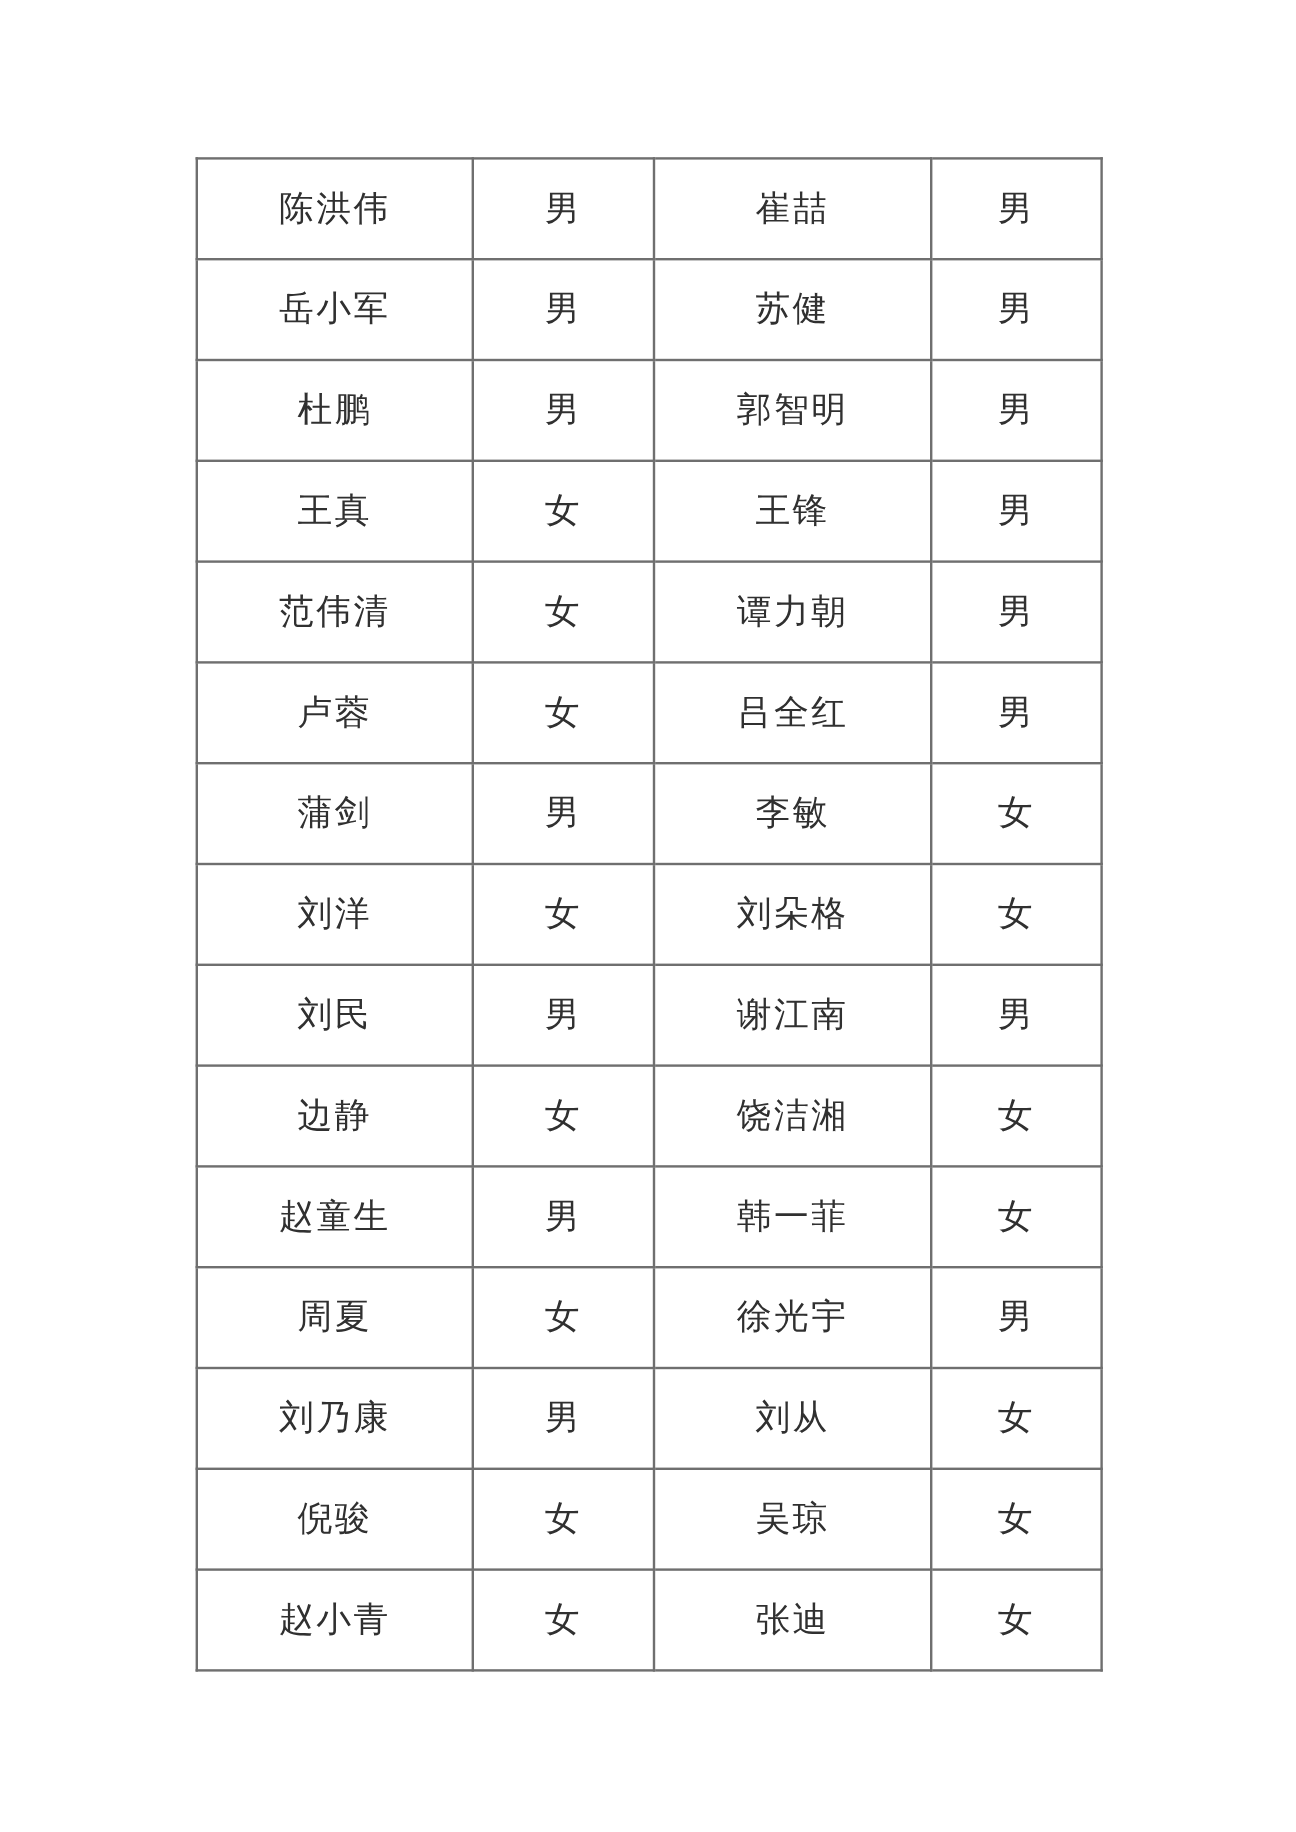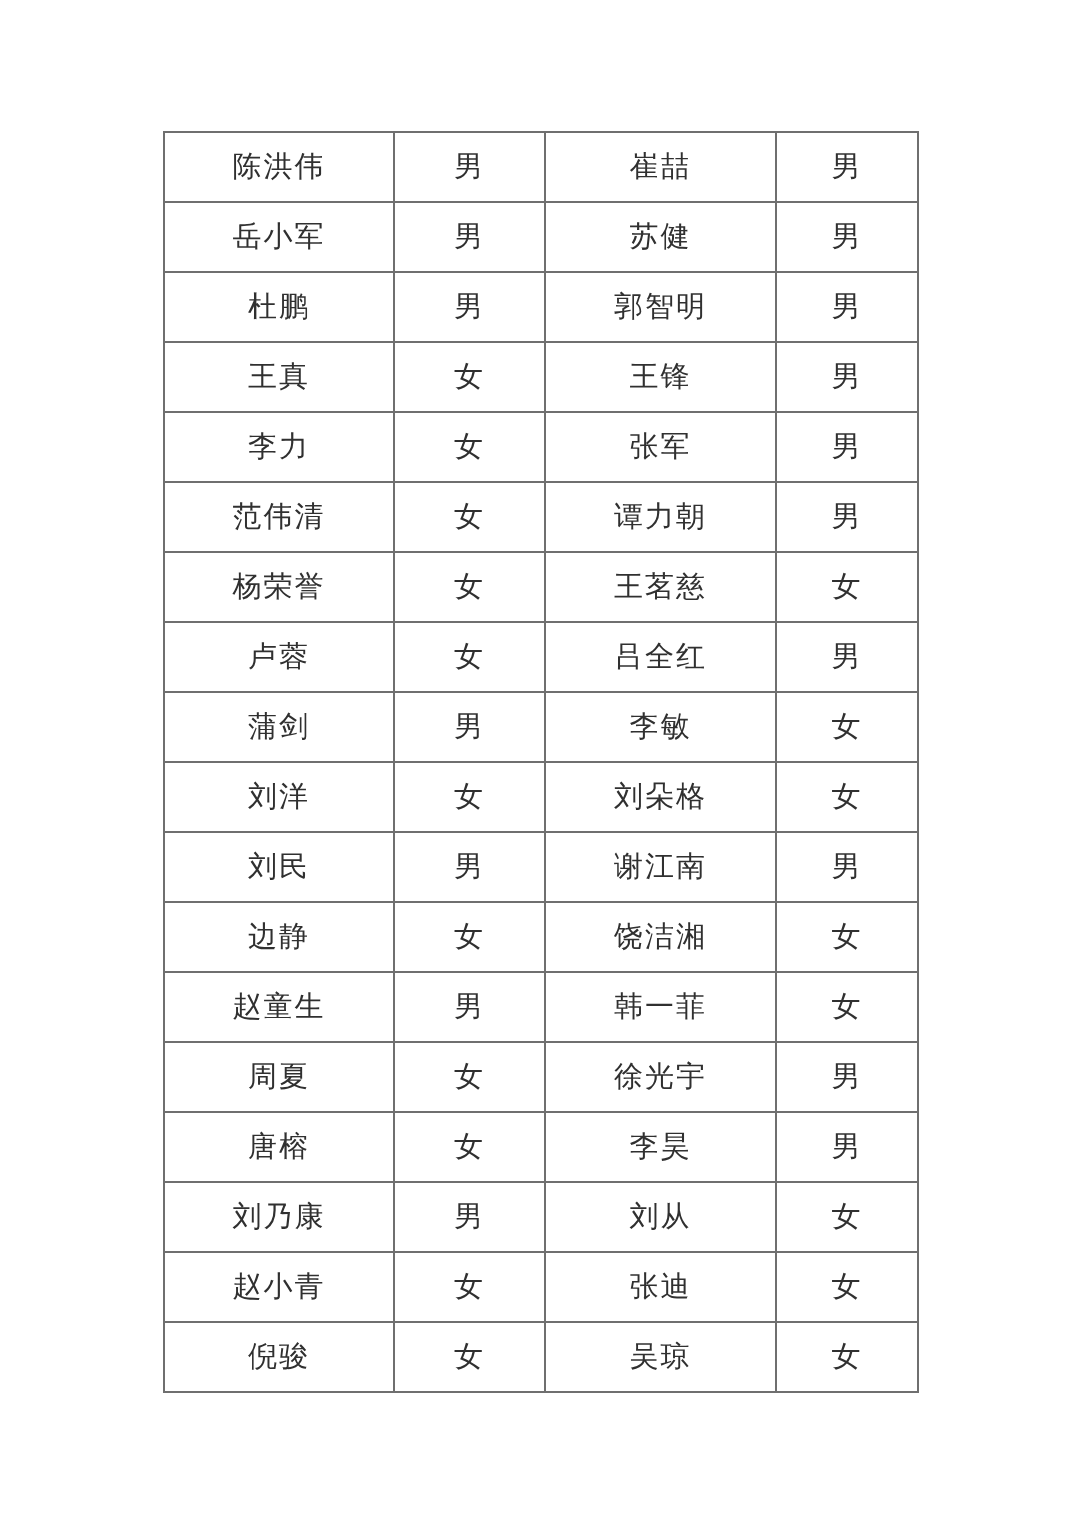--- a/index.html
+++ b/index.html
@@ -66,36 +66,24 @@
           <td>郭智明</td>
           <td>男</td>
         </tr>
         <tr>
           <td>王真</td>
           <td>女</td>
           <td>王锋</td>
           <td>男</td>
         </tr>
         <tr>
-          <td>李力</td>
-          <td>女</td>
-          <td>张军</td>
-          <td>男</td>
-        </tr>
-        <tr>
           <td>范伟清</td>
           <td>女</td>
           <td>谭力朝</td>
           <td>男</td>
-        </tr>
-        <tr>
-          <td>杨荣誉</td>
-          <td>女</td>
-          <td>王茗慈</td>
-          <td>女</td>
         </tr>
         <tr>
           <td>卢蓉</td>
           <td>女</td>
           <td>吕全红</td>
           <td>男</td>
         </tr>
         <tr>
           <td>蒲剑</td>
           <td>男</td>
@@ -126,38 +114,32 @@
           <td>韩一菲</td>
           <td>女</td>
         </tr>
         <tr>
           <td>周夏</td>
           <td>女</td>
           <td>徐光宇</td>
           <td>男</td>
         </tr>
         <tr>
-          <td>唐榕</td>
-          <td>女</td>
-          <td>李昊</td>
-          <td>男</td>
-        </tr>
-        <tr>
           <td>刘乃康</td>
           <td>男</td>
           <td>刘从</td>
+          <td>女</td>
+        </tr>
+        <tr>
+          <td>倪骏</td>
+          <td>女</td>
+          <td>吴琼</td>
           <td>女</td>
         </tr>
         <tr>
           <td>赵小青</td>
           <td>女</td>
           <td>张迪</td>
           <td>女</td>
         </tr>
-        <tr>
-          <td>倪骏</td>
-          <td>女</td>
-          <td>吴琼</td>
-          <td>女</td>
-        </tr>
       </tbody>
   </table>
 </div>
 
 </body></html>

